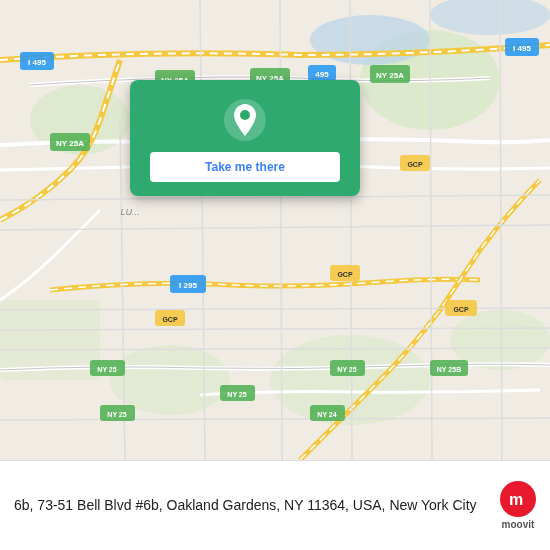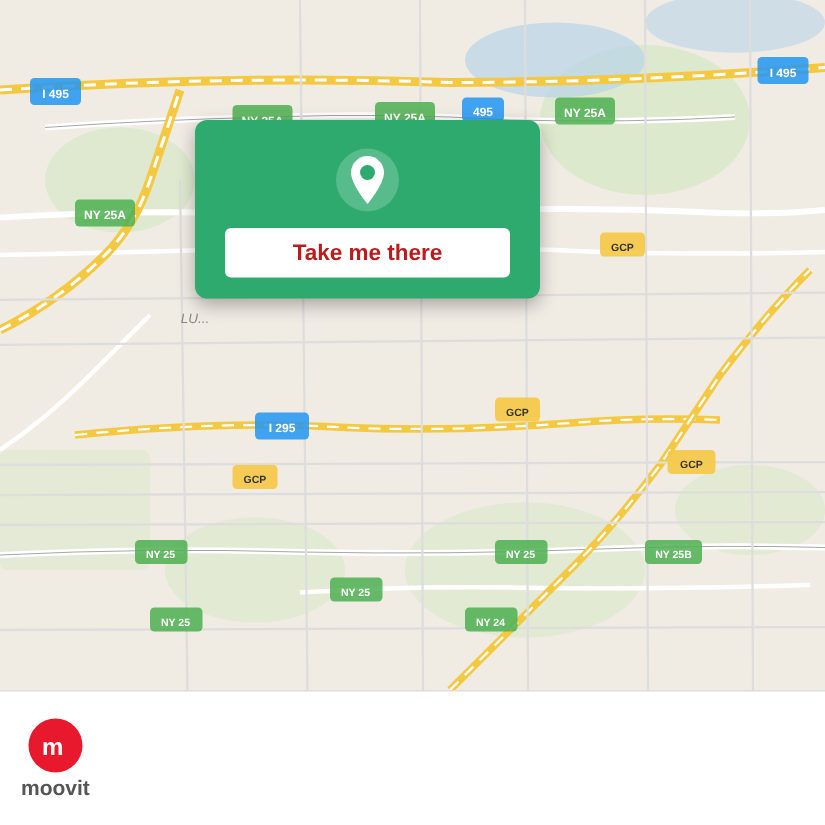--- a/index.html
+++ b/index.html
@@ -43,25 +43,25 @@
     }
 
     .location-pin {
       width: 44px;
       height: 44px;
       margin-bottom: 10px;
     }
 
     .take-me-btn {
       background: white;
-      color: #b91c1c;
+      color: #3b82f6;
       border: none;
       border-radius: 4px;
       padding: 8px 22px;
-      font-size: 15px;
+      font-size: 12px;
       font-weight: bold;
       cursor: pointer;
       width: 100%;
       text-align: center;
     }
 
     
     #bottom-bar {
       width: 550px;
       height: 90px;
@@ -118,21 +118,21 @@
       align-items: center;
       justify-content: center;
     }
 
     .moovit-icon svg {
       width: 22px;
       height: 22px;
     }
 
     .moovit-text {
-      font-size: 14px;
+      font-size: 10px;
       color: #555;
       font-weight: bold;
     }
   </style>
 </head>
 <body>
 
 <div id="map-container">
 
   <svg id="map-svg" viewBox="0 0 550 460" xmlns="http://www.w3.org/2000/svg">
@@ -257,20 +257,21 @@
       <path d="M22 6 C16,6 11,11 11,17 C11,25 22,38 22,38 C22,38 33,25 33,17 C33,11 28,6 22,6Z" fill="white"></path>
       <circle cx="22" cy="17" r="5" fill="#2eaa6e"></circle>
     </svg>
 
     <button class="take-me-btn">Take me there</button>
   </div>
 </div>
 
 <div id="bottom-bar">
 
+  <div class="address-text">6b, 73-51 Bell Blvd #6b, Oakland Gardens, NY 11364, USA, New York City</div>
 
   <div class="moovit-logo">
     <div class="moovit-icon">
       <svg viewBox="0 0 22 22" xmlns="http://www.w3.org/2000/svg">
 
         <text x="2" y="17" font-size="16" fill="white" font-weight="bold" font-family="Arial">m</text>
       </svg>
     </div>
     <span class="moovit-text">moovit</span>
   </div>

